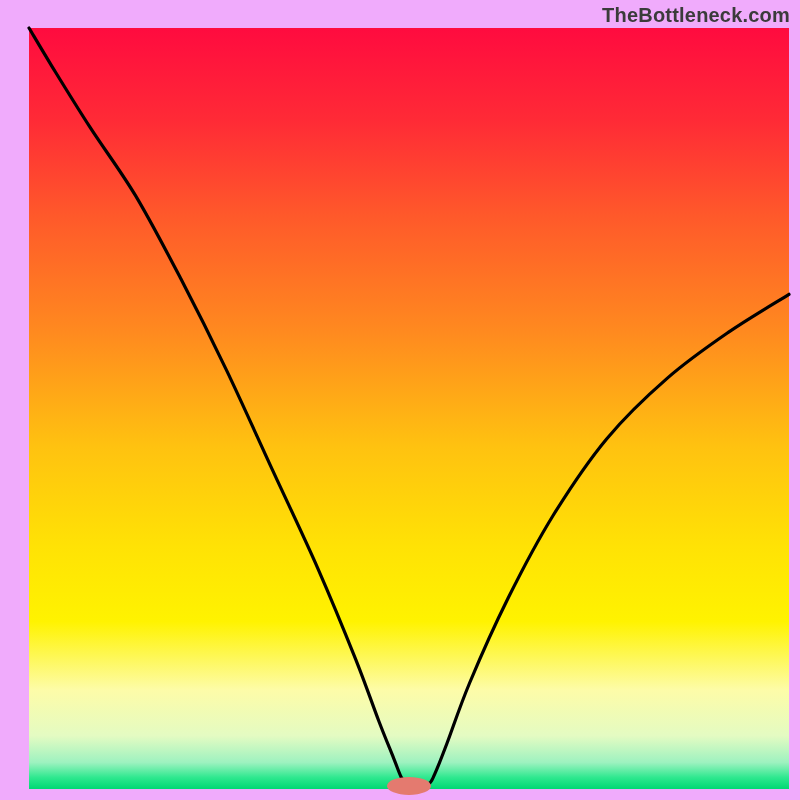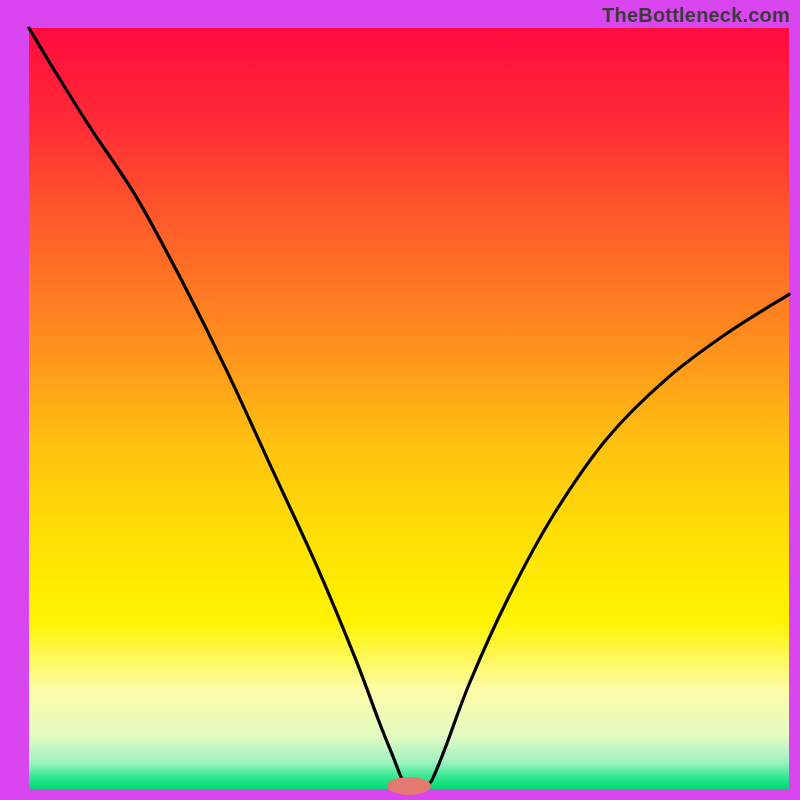--- a/index.html
+++ b/index.html
@@ -8,21 +8,21 @@
     width: 800px;
     height: 800px;
     background: #000;
     font-family: Arial, Helvetica, sans-serif;
     overflow: hidden;
   }
   .stage {
     position: relative;
     width: 800px;
     height: 800px;
-    background: #d946ef;
+    background: #f0abfc;
   }
   .watermark {
     position: absolute;
     top: 4px;
     right: 10px;
     color: #3b3b3b;
     font-size: 20px;
     font-weight: 600;
     letter-spacing: 0.2px;
     user-select: none;

